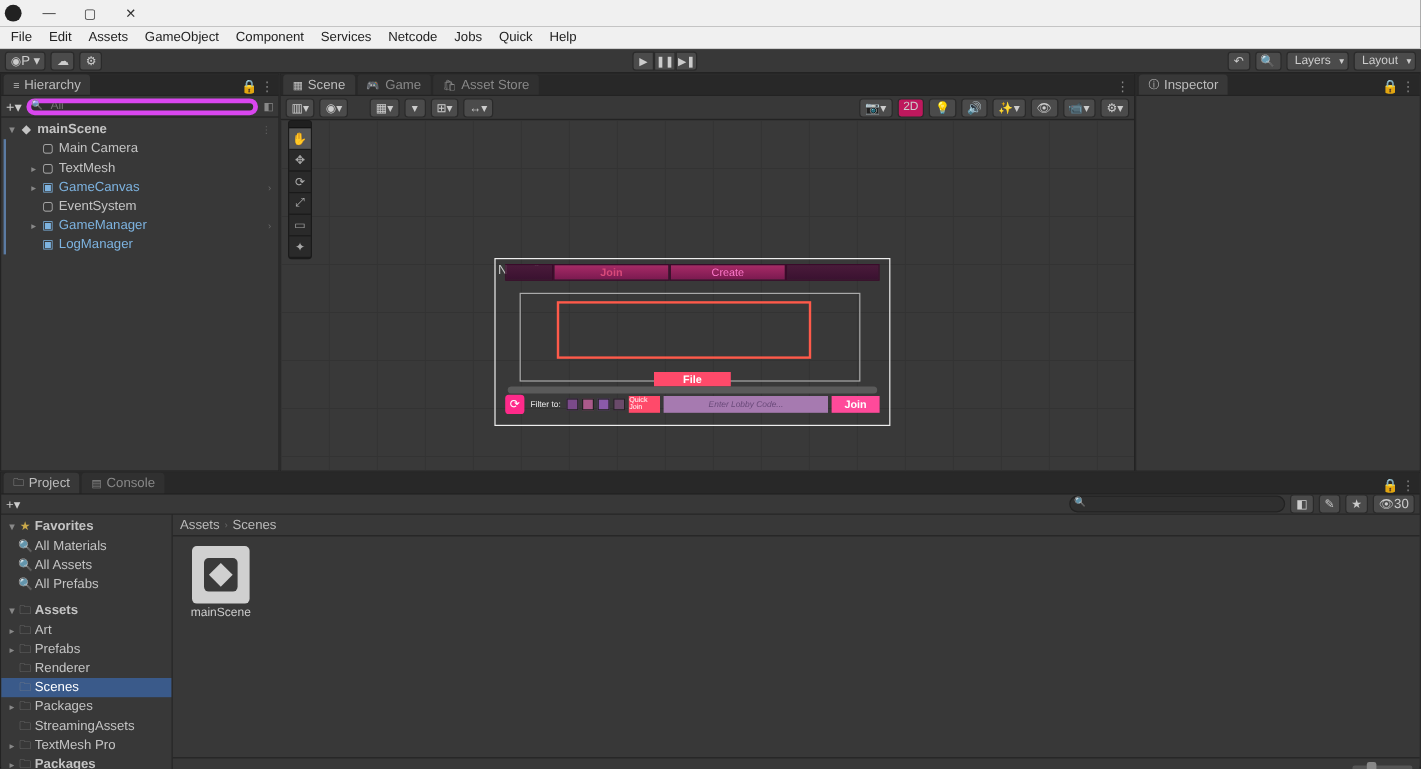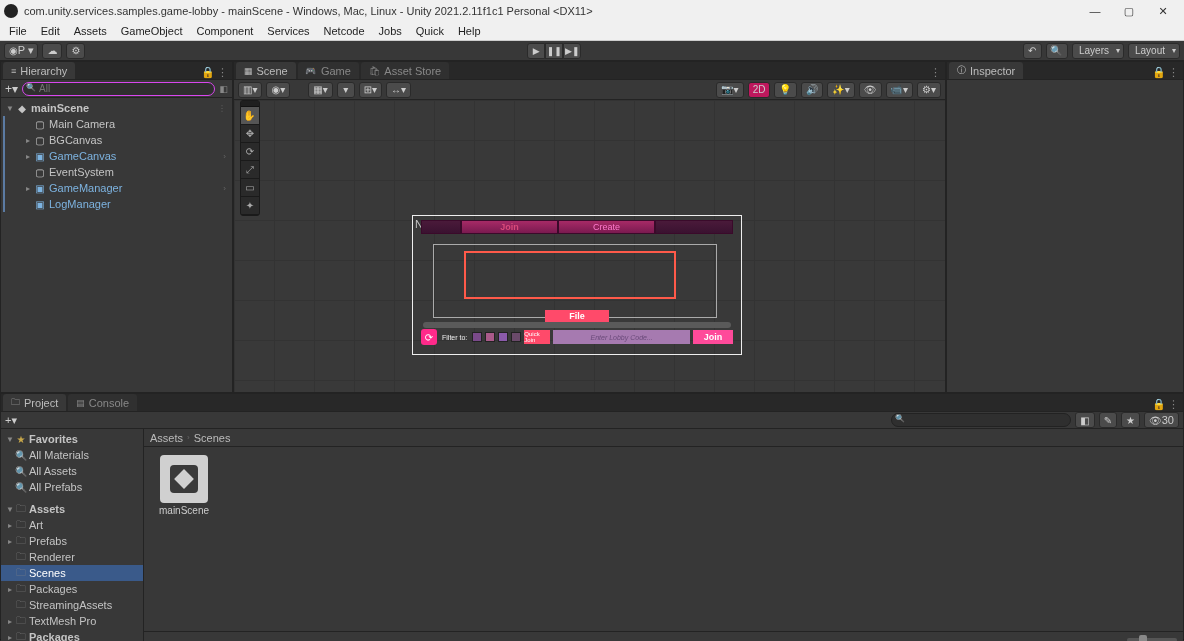--- a/index.html
+++ b/index.html
@@ -36,21 +36,21 @@
 .panel-tab-row { height: 18px; background: #282828; display: flex; align-items: flex-end; border-bottom: 1px solid #232323; }
 .panel-tab { height: 17px; background: #383838; padding: 0 8px; display: flex; align-items: center; gap: 4px; font-size: 11px; border-top-left-radius: 3px; border-top-right-radius: 3px; margin-left: 2px; color: #bdbdbd; }
 .panel-tab.inactive { background: #303030; color: #888; }
 .panel-tab .icon { font-size: 9px; }
 .panel-head-tools { margin-left: auto; padding-right: 4px; display: flex; gap: 2px; color: #888; font-size: 10px; }
 
 
 .hierarchy { width: 233px; }
 .hier-search { height: 18px; display: flex; align-items: center; padding: 0 4px; gap: 4px; border-bottom: 1px solid #232323;}
 .hier-search .plus { font-size: 12px; color: #ccc; }
-.hier-search input { flex: 1; background: #2f2f2f; border: 1px solid #d946ef; border-radius: 8px; height: 14px; padding: 0 6px 0 16px; color: #ccc; font-size: 10px; }
+.hier-search input { flex: 1; background: #2f2f2f; border: 4px solid #d946ef; border-radius: 8px; height: 14px; padding: 0 6px 0 16px; color: #ccc; font-size: 10px; }
 .hier-search .search-wrap { position: relative; flex: 1; display: flex; }
 .hier-search .search-wrap::before { content: "🔍"; position: absolute; left: 4px; top: 1px; font-size: 8px; color: #888; }
 .tree { padding: 2px 0; font-size: 11px; }
 .tree-row { display: flex; align-items: center; height: 16px; padding-left: 4px; }
 .tree-row .tw { width: 10px; text-align: center; font-size: 8px; color: #888; }
 .tree-row .icn { width: 14px; text-align: center; font-size: 10px; }
 .tree-row .lbl { padding-left: 2px; }
 .tree-row .arrow-r { margin-left: auto; padding-right: 6px; font-size: 8px; color: #666; }
 .tree-row.root .lbl { font-weight: bold; }
 .blue { color: #7db3e0; }
@@ -128,21 +128,20 @@
 
 
 .statusbar { height: 20px; background: #2a2a2a; display: flex; align-items: center; padding: 0 6px; gap: 4px; border-top: 1px solid #1a1a1a; }
 .statusbar .sp { flex: 1; }
 </style>
 </head>
 <body>
 
 <div class="titlebar">
   <div class="unity-logo"></div>
-  <div class="title">com.unity.services.samples.game-lobby - mainScene - Windows, Mac, Linux - Unity 2021.2.11f1c1 Personal &lt;DX11&gt;</div>
   <div class="win-btns">
     <div class="win-btn">—</div>
     <div class="win-btn">▢</div>
     <div class="win-btn">✕</div>
   </div>
 </div>
 
 <div class="menubar">
   <div class="menu-item">File</div>
   <div class="menu-item">Edit</div>
@@ -206,21 +205,21 @@
         </div>
       <div class="bar-l">
         <div class="tree-row indent1">
             <span class="tw"></span>
             <span class="icn">▢</span>
             <span class="lbl">Main Camera</span>
           </div>
         <div class="tree-row indent1">
             <span class="tw">▸</span>
             <span class="icn">▢</span>
-            <span class="lbl">BGCanvas</span>
+            <span class="lbl">TextMesh</span>
           </div>
         <div class="tree-row indent1">
             <span class="tw">▸</span>
             <span class="icn" style="color:#7db3e0">▣</span>
             <span class="lbl blue">GameCanvas</span>
             <span class="arrow-r">›</span>
           </div>
         <div class="tree-row indent1">
             <span class="tw"></span>
             <span class="icn">▢</span>

